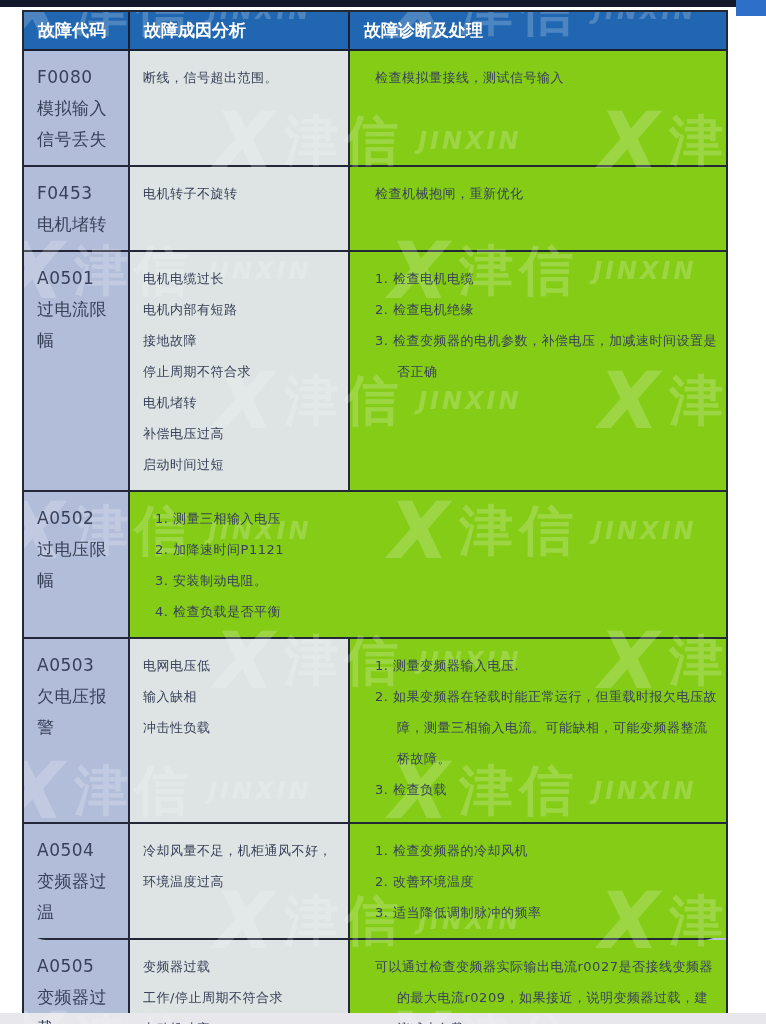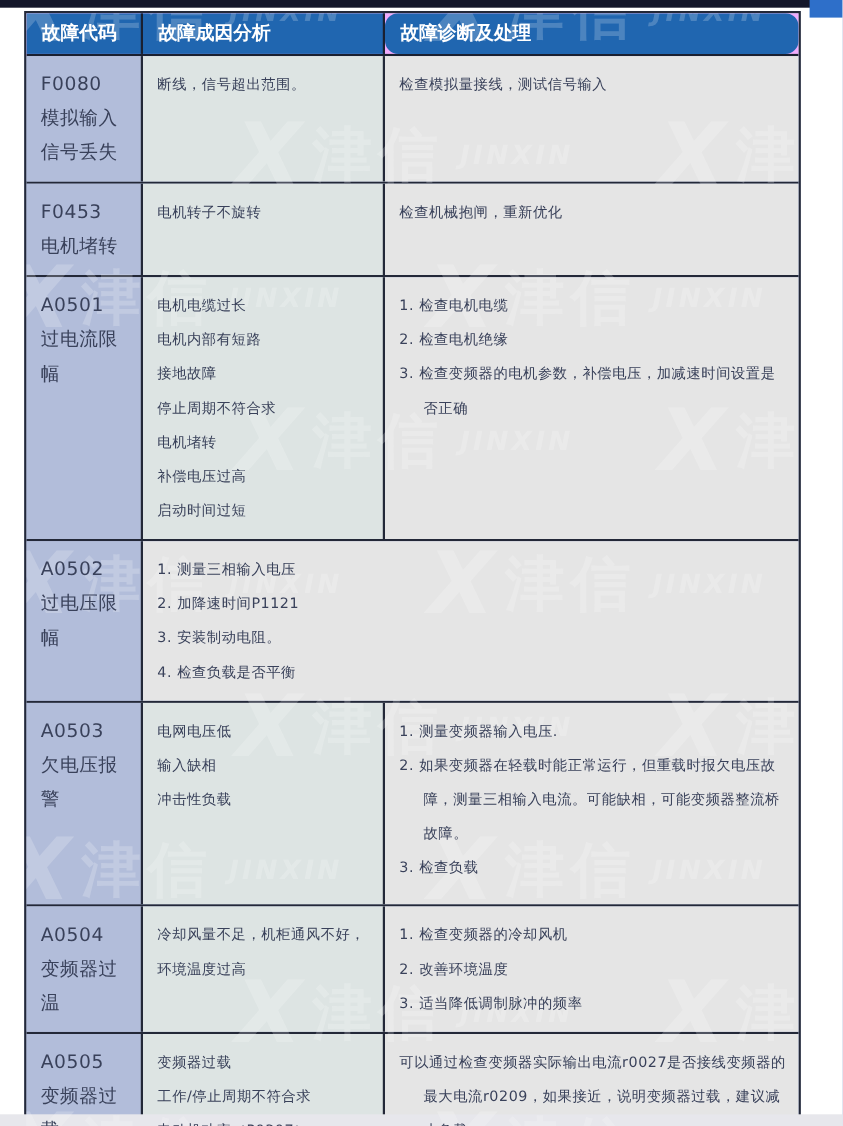--- a/index.html
+++ b/index.html
@@ -20,32 +20,32 @@
     position:absolute;left:22px;top:10px;width:706px;
     border:2px solid #232838;
     box-sizing:border-box;
     background:#b4bedb;
     overflow:hidden;
   }
   .hdr-row,.row{display:flex;border-bottom:2px solid #232838;}
   .row:last-child{border-bottom:none;}
   .c1{width:106px;flex:0 0 106px;box-sizing:border-box;border-right:2px solid #232838;background:#b2bdda;}
   .c2{width:220px;flex:0 0 220px;box-sizing:border-box;border-right:2px solid #232838;background:#dde4e3;}
-  .c3{flex:1 1 auto;box-sizing:border-box;background:#e5e5e5;}
-
-  .hdr-row{background:#f0abfc;height:37px;border-bottom:2px solid #1a2030;align-items:center;}
+  .c3{flex:1 1 auto;box-sizing:border-box;background:#84cc16;padding-left:12px;}
+
+  .hdr-row{background:#000000;height:37px;border-bottom:2px solid #1a2030;align-items:center;}
   .hdr-row .hc{color:#ffffff;font-weight:bold;font-size:17px;line-height:37px;
     padding-left:14px;box-sizing:border-box;}
   .hdr-row .h1{width:106px;flex:0 0 106px;border-right:2px solid #1a2030;background:#2066b0;}
   .hdr-row .h2{width:220px;flex:0 0 220px;border-right:2px solid #1a2030;background:#2066b0;}
-  .hdr-row .h3{flex:1 1 auto;background:#2066b0;border-radius:12px;}
+  .hdr-row .h3{flex:1 1 auto;background:#2066b0;}
 
   
   .r0{min-height:94px;} .r1{min-height:66px;} .r2{min-height:221px;}
-  .r3{min-height:127px;} .r4{min-height:183px;} .r5{min-height:105px;}
+  .r3{min-height:127px;} .r4{min-height:183px;} .r5{min-height:105px;border-radius:22px;}
   .r6{min-height:155px;}
 
   .cell-pad{padding:11px 8px 10px 13px;position:relative;z-index:2;}
   .line{font-size:13px;line-height:31px;color:#39415a;letter-spacing:0.5px;}
   .hang{padding-left:22px;text-indent:-22px;}
   .code-line{font-size:17px;line-height:31px;color:#39415a;letter-spacing:0.5px;}
 
   
   .wm-layer{position:absolute;left:0;top:0;right:0;bottom:0;z-index:1;pointer-events:none;overflow:hidden;}
   .wm-tile{position:absolute;display:flex;align-items:center;color:#ffffff;opacity:0.20;white-space:nowrap;}

